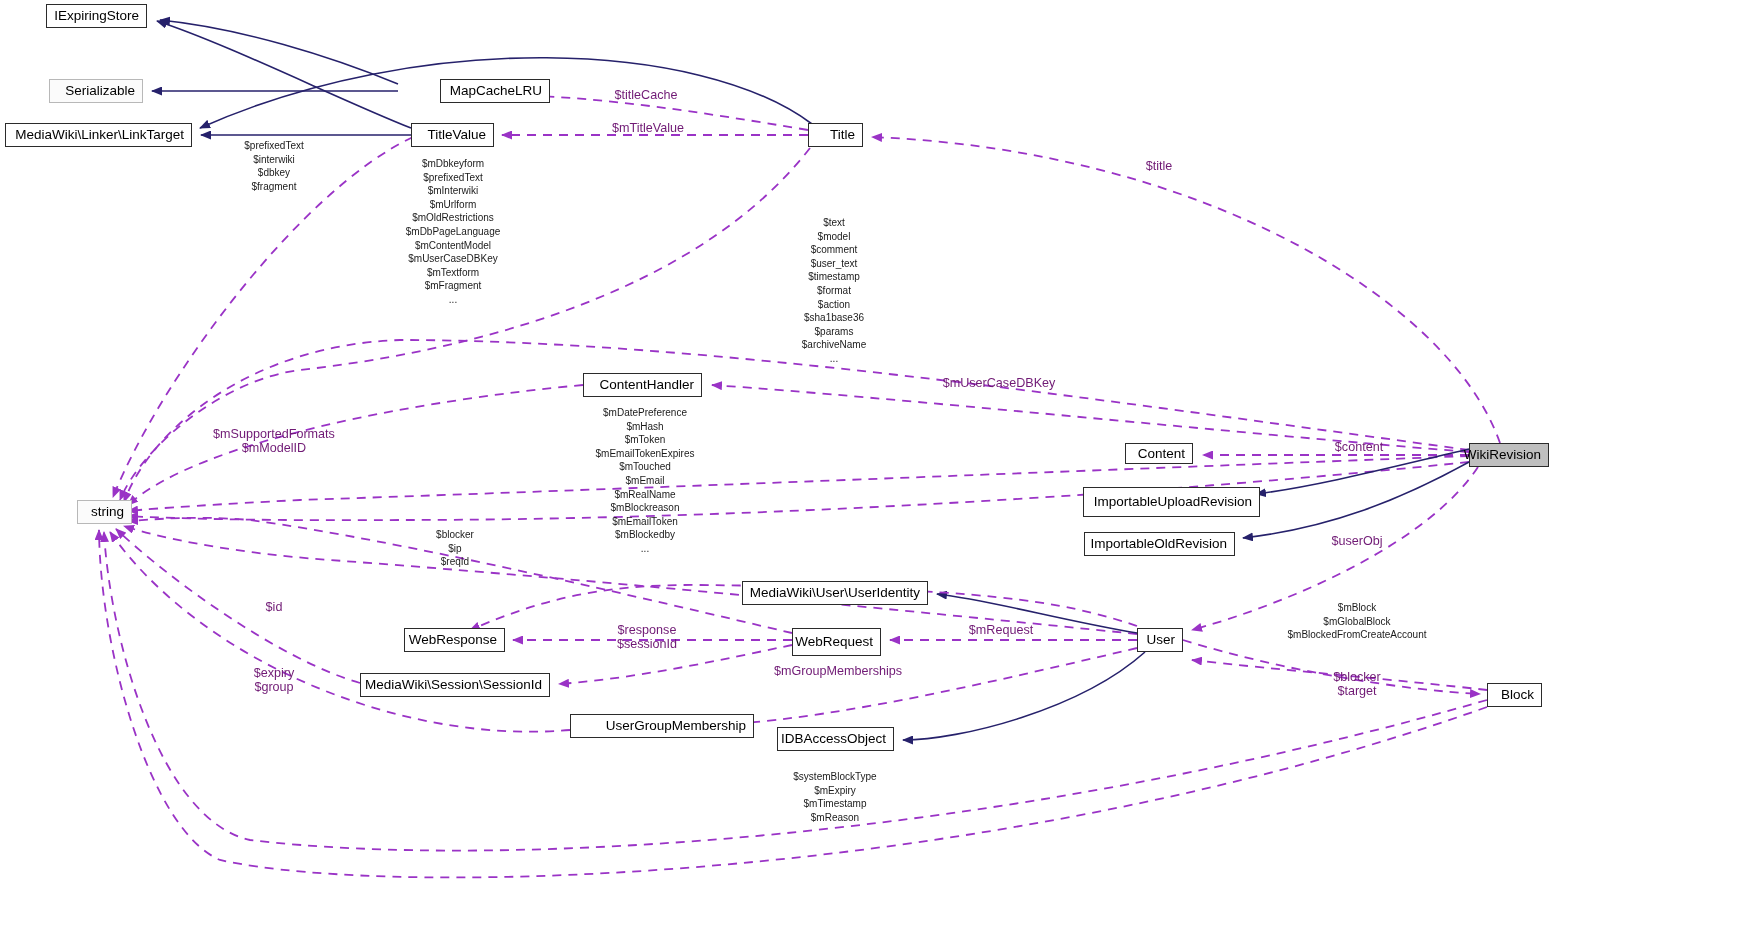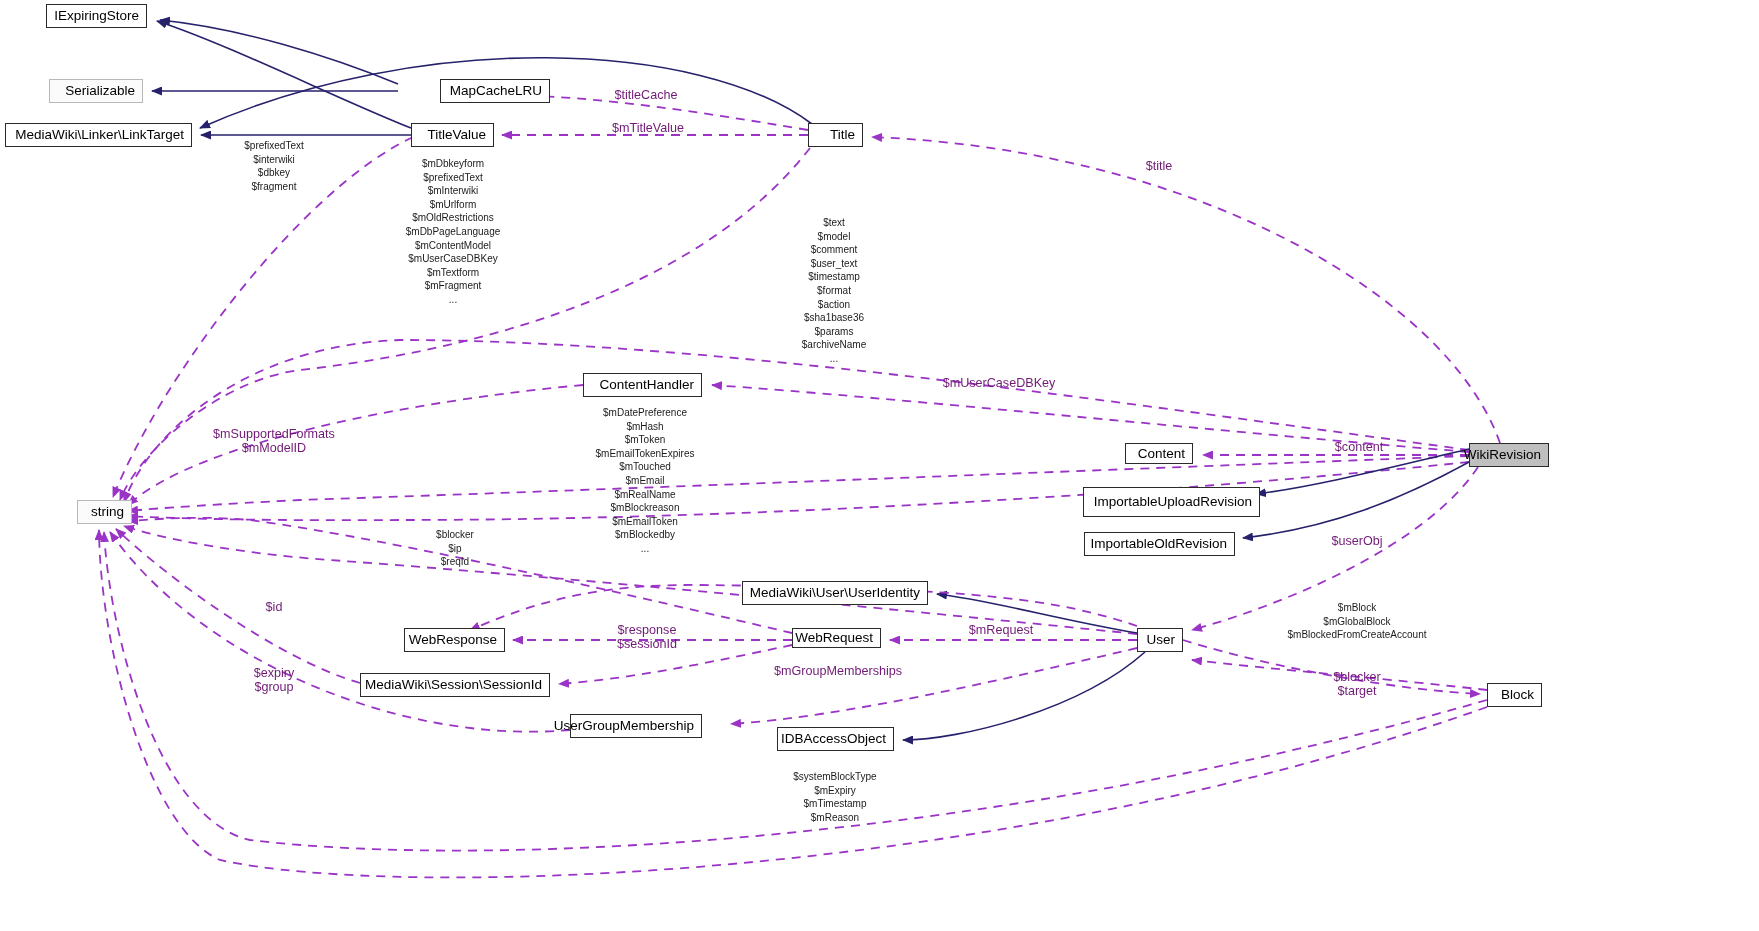--- a/index.html
+++ b/index.html
@@ -160,33 +160,33 @@
       </div>
       <div class="node highlight" style="left: 1469px; top: 443px; width: 80px; height: 24px;">
         <span>WikiRevision</span>
       </div>
       <div class="node thick" style="left: 742px; top: 581px; width: 186px; height: 24px; padding-left: 39px;">
         <span>MediaWiki\User\UserIdentity</span>
       </div>
       <div class="node thick" style="left: 404px; top: 628px; width: 101px; height: 24px;">
         <span>WebResponse</span>
       </div>
-      <div class="node thick" style="left: 792px; top: 628px; width: 89px; height: 20px;">
+      <div class="node thick" style="left: 792px; top: 628px; width: 89px; height: 28px;">
         <span>WebRequest</span>
       </div>
       <div class="node thick" style="left: 1137px; top: 628px; width: 46px; height: 24px;">
         <span>User</span>
       </div>
       <div class="node thick" style="left: 360px; top: 673px; width: 190px; height: 24px;">
         <span>MediaWiki\Session\SessionId</span>
       </div>
       <div class="node thick" style="left: 1487px; top: 683px; width: 55px; height: 24px;">
         <span>Block</span>
       </div>
-      <div class="node thick" style="left: 570px; top: 714px; width: 132px; height: 24px;">
+      <div class="node thick" style="left: 570px; top: 714px; width: 184px; height: 24px;">
         <span>UserGroupMembership</span>
       </div>
       <div class="node thick" style="left: 777px; top: 727px; width: 117px; height: 24px;">
         <span>IDBAccessObject</span>
       </div>
     </div>
   <div id="labels-group">
       <div class="edge-label" style="left: 646px; top: 89px;">$titleCache</div>
       <div class="edge-label" style="left: 648px; top: 122px;">$mTitleValue</div>
       <div class="field-list" style="left: 274px; top: 139px;">$prefixedText

